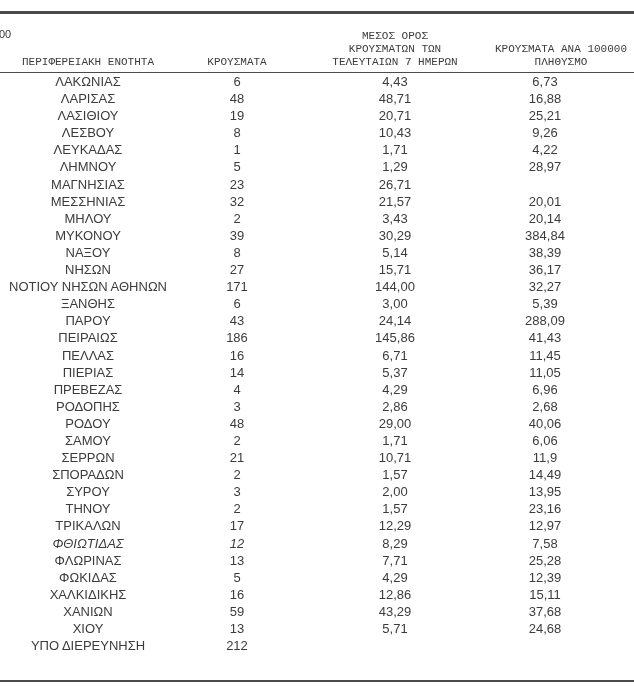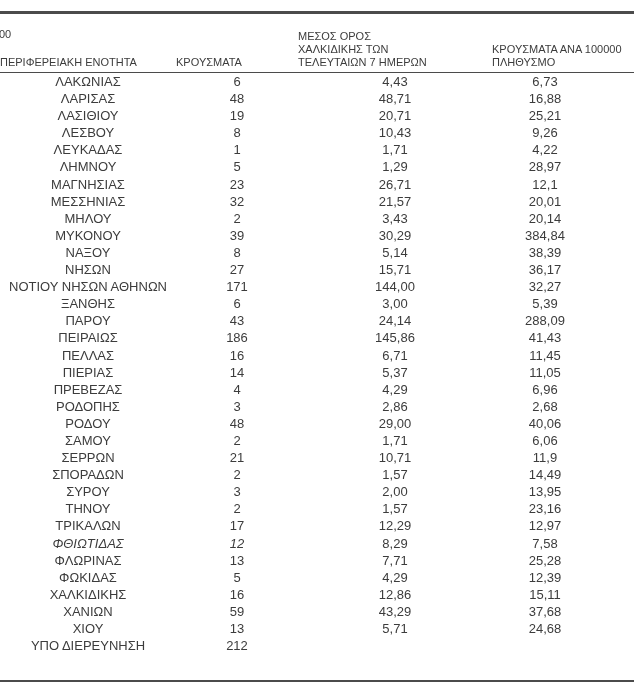--- a/index.html
+++ b/index.html
@@ -24,22 +24,23 @@
 
   .grid{
     display:grid;
     grid-template-columns:176px 122px 194px 142px;
   }
   .header-row{
     position:absolute;left:0;top:14px;width:634px;height:58px;
     align-items:end;
   }
   .header-cell{
-    text-align:left;font-size:11px;line-height:13px;
+    text-align:center;font-size:11px;line-height:13px;
     padding-bottom:3px;
+    font-family:Liberation Mono, monospace;
   }
   .header-cell.c4{padding-right:4px;}
 
   .rows{
     position:absolute;left:0;top:73px;width:634px;
   }
   .data-row{
     height:17.1px;line-height:17.1px;font-size:13px;
   }
   .data-row > div{
@@ -57,21 +58,21 @@
 
 <div class="grid header-row">
   <div class="header-cell c1" id="hdr-region">
       <div>ΠΕΡΙΦΕΡΕΙΑΚΗ ΕΝΟΤΗΤΑ</div>
     </div>
   <div class="header-cell c2" id="hdr-cases">
       <div>ΚΡΟΥΣΜΑΤΑ</div>
     </div>
   <div class="header-cell c3" id="hdr-avg">
       <div>ΜΕΣΟΣ ΟΡΟΣ</div>
-      <div>ΧΑΛΚΙΔΙΚΗΣ ΤΩΝ</div>
+      <div>ΚΡΟΥΣΜΑΤΩΝ ΤΩΝ</div>
       <div>ΤΕΛΕΥΤΑΙΩΝ 7 ΗΜΕΡΩΝ</div>
     </div>
   <div class="header-cell c4" id="hdr-per100k">
       <div>ΚΡΟΥΣΜΑΤΑ ΑΝΑ 100000</div>
       <div>ΠΛΗΘΥΣΜΟ</div>
     </div>
 </div>
 
 <div class="rule rule-header"></div>
 
@@ -109,21 +110,20 @@
     <div class="grid data-row">
       <div class="c1">ΛΗΜΝΟΥ</div>
       <div class="c2">5</div>
       <div class="c3">1,29</div>
       <div class="c4">28,97</div>
     </div>
     <div class="grid data-row">
       <div class="c1">ΜΑΓΝΗΣΙΑΣ</div>
       <div class="c2">23</div>
       <div class="c3">26,71</div>
-      <div class="c4">12,1</div>
     </div>
     <div class="grid data-row">
       <div class="c1">ΜΕΣΣΗΝΙΑΣ</div>
       <div class="c2">32</div>
       <div class="c3">21,57</div>
       <div class="c4">20,01</div>
     </div>
     <div class="grid data-row">
       <div class="c1">ΜΗΛΟΥ</div>
       <div class="c2">2</div>

